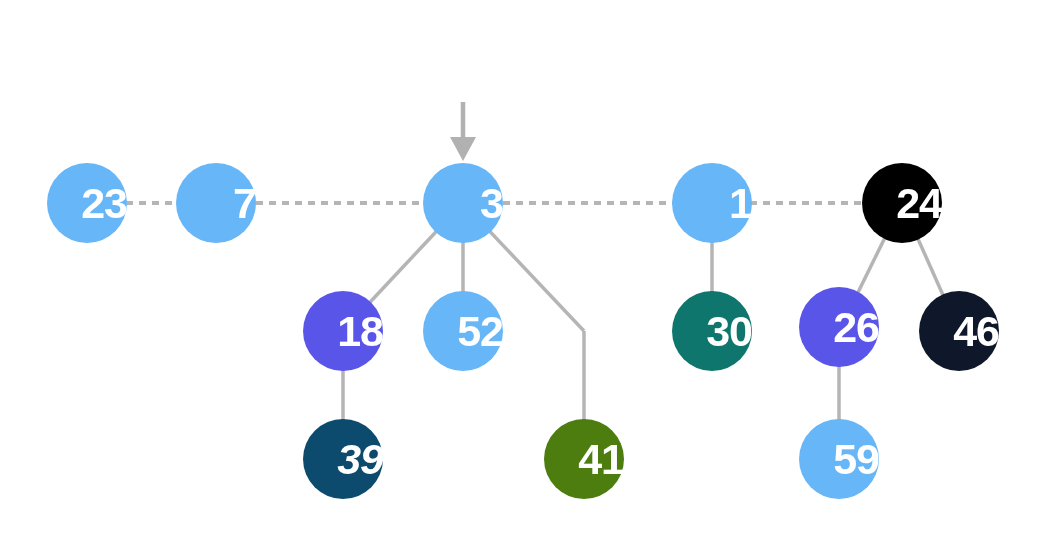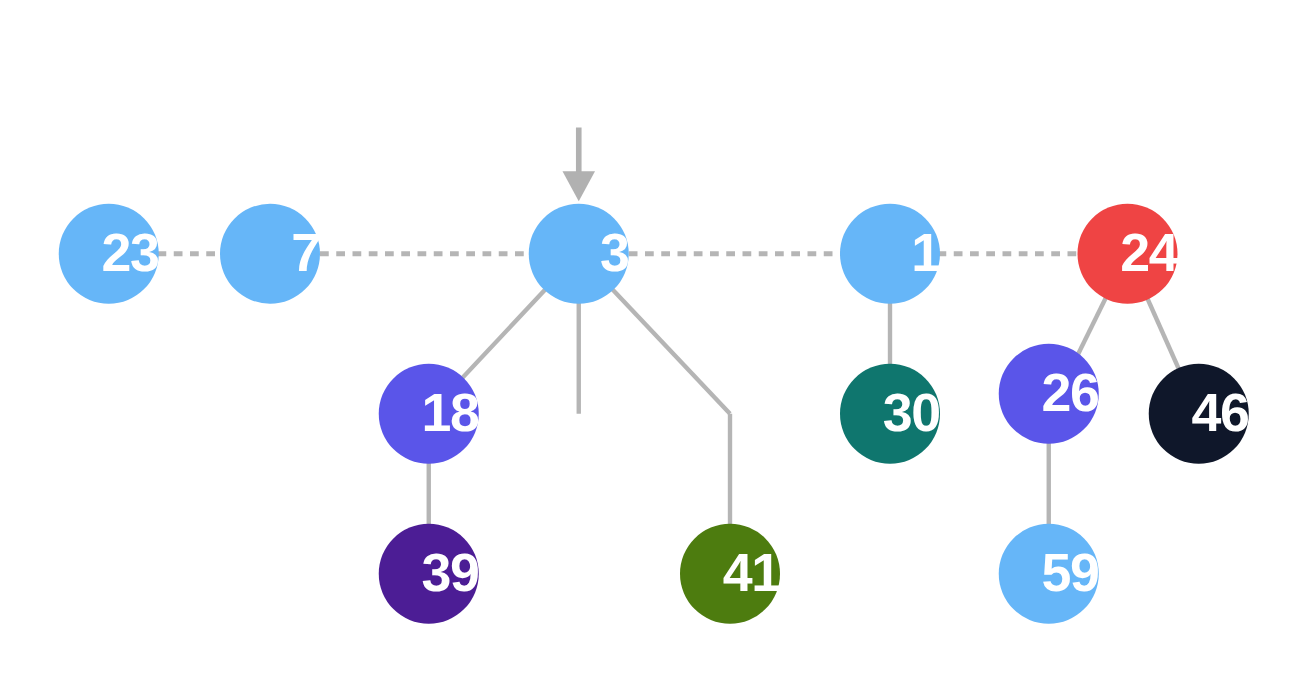--- a/index.html
+++ b/index.html
@@ -88,24 +88,25 @@
 
     <line class="pointer-arrow-line" x1="463" y1="102" x2="463" y2="139"></line>
     <polygon class="pointer-arrow-head" points="450,137 476,137 463,161"></polygon>
   </svg>
 
 
   <div class="node" style="left: 47px; top: 163px; background: rgb(102, 182, 248);">23</div>
   <div class="node" style="left: 176px; top: 163px; background: rgb(102, 182, 248);">7</div>
   <div class="node" style="left: 423px; top: 163px; background: rgb(102, 182, 248);">3</div>
   <div class="node" style="left: 672px; top: 163px; background: rgb(102, 182, 248);">1</div>
-  <div class="node" style="left: 862px; top: 163px; background: #ef4444;">24</div>
+  <div class="node" style="left: 862px; top: 163px; background: #000000;">24</div>
 
   <div class="node" style="left: 303px; top: 291px; background: rgb(90, 85, 233);">18</div>
+  <div class="node" style="left: 423px; top: 291px; background: rgb(102, 182, 248);">52</div>
   <div class="node" style="left: 672px; top: 291px; background: #0f766e;">30</div>
-  <div class="node" style="left: 799px; top: 275px; background: rgb(90, 85, 233);">26</div>
+  <div class="node" style="left: 799px; top: 287px; background: rgb(90, 85, 233);">26</div>
   <div class="node" style="left: 919px; top: 291px; background: #0f172a;">46</div>
 
-  <div class="node" style="left: 303px; top: 419px; background: #4c1d95;">39</div>
+  <div class="node" style="left: 303px; top: 419px; background: #0c4a6e; font-style: italic;">39</div>
   <div class="node" style="left: 544px; top: 419px; background: #4d7c0f;">41</div>
   <div class="node" style="left: 799px; top: 419px; background: rgb(102, 182, 248);">59</div>
 
 </div>
 
 </body></html>

